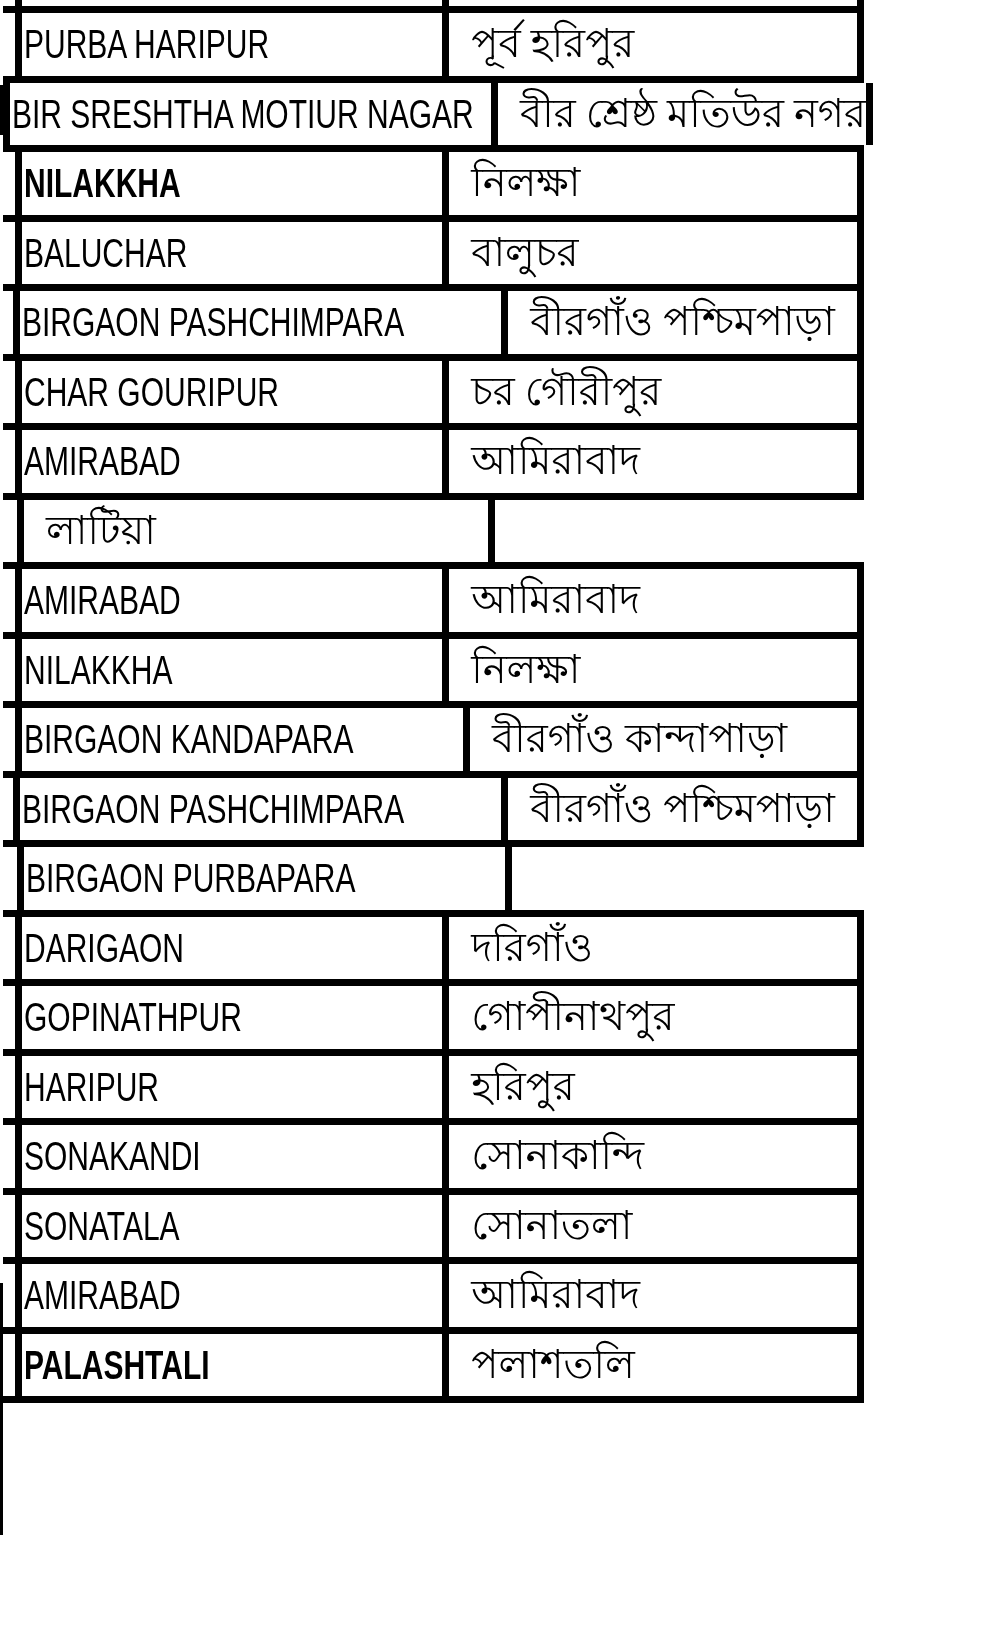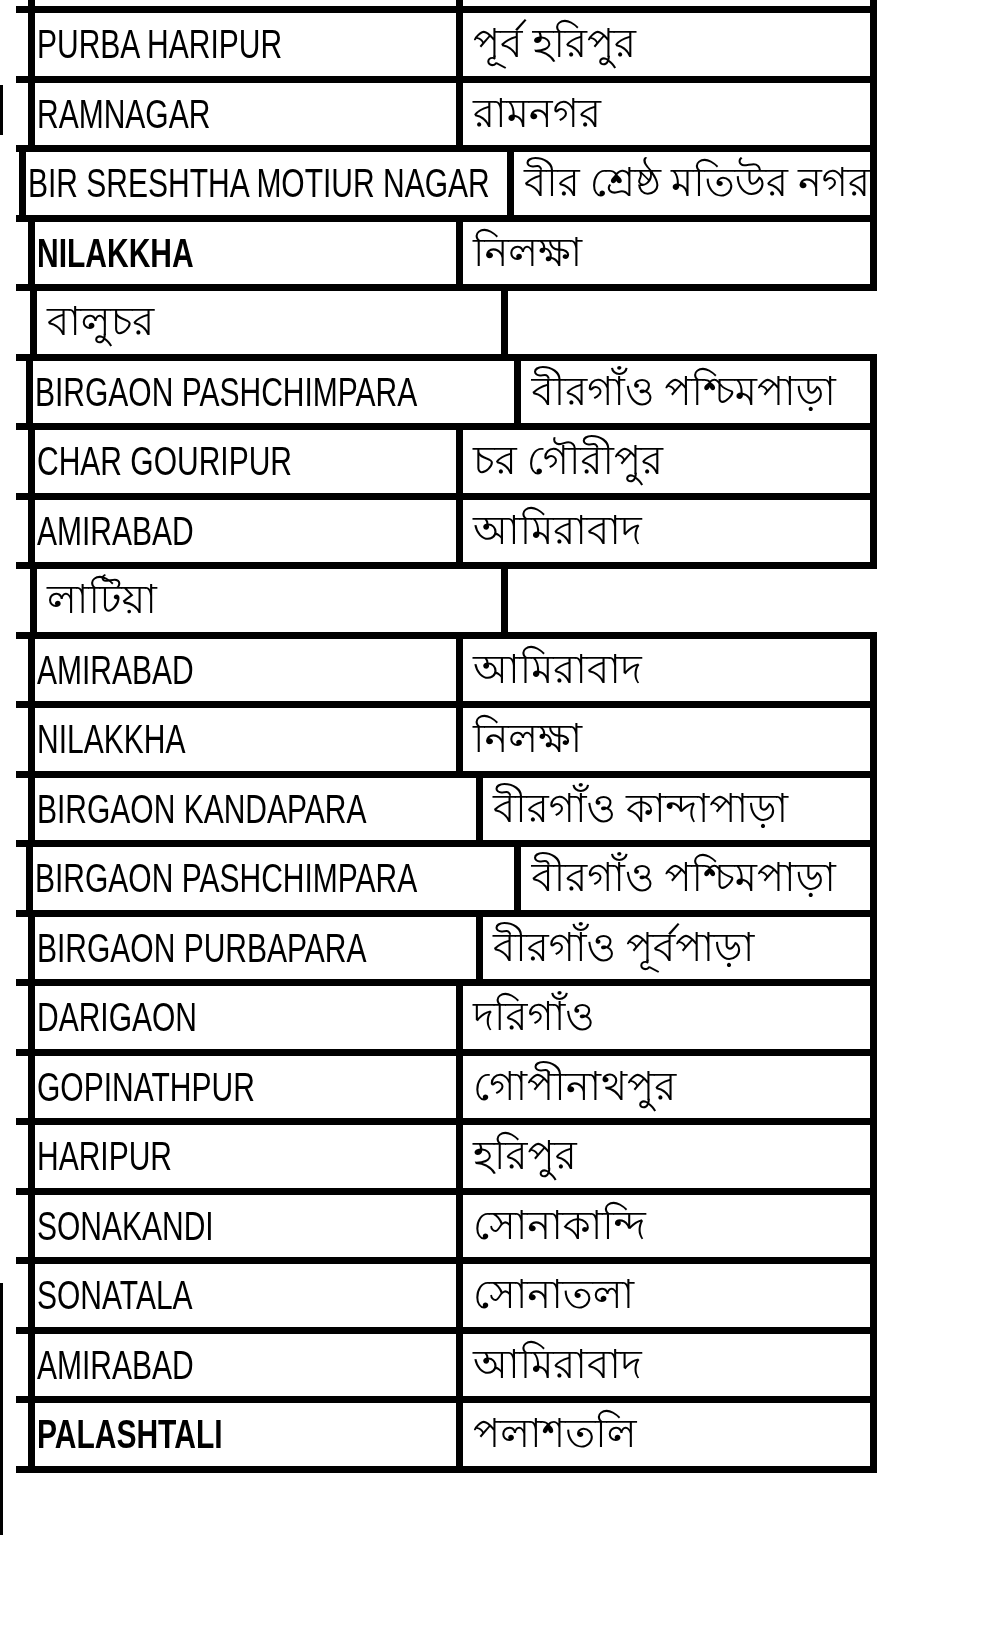--- a/index.html
+++ b/index.html
@@ -8,40 +8,40 @@
     background: var(--bg, #ffffff);
     font-family: "Liberation Sans", sans-serif;
     overflow: hidden;
   }
   .page {
     position: relative;
     width: 993px; height: 1627px;
     background: var(--bg, #ffffff);
   }
   .table {
-    position: absolute; top: 0; left: 16px;
+    position: absolute; top: 0; left: 3px;
     width: 861px;
   }
   .row {
     display: flex;
     height: 69.5px;
     box-sizing: border-box;
     border-bottom: 7px solid var(--border, #000);
     background: var(--bg, #ffffff);
   }
   .row.sliver-top { height: 13px; }
   .c {
     box-sizing: border-box;
     display: flex;
     align-items: center;
     overflow: visible;
   }
   .c1 { width: 21px;  border-right: 7px solid var(--border, #000); }
   .c2 { width: 488px; border-right: 7px solid var(--border, #000); padding-left: 2px; }
-  .c3 { width: 471px; border-right: 7px solid var(--border, #000); padding-left: 10px; }
+  .c3 { width: 471px; border-right: 7px solid var(--border, #000); padding-left: 22px; }
   .c4 { flex: 1; }
   .en {
     display: inline-block;
     font-family: "Liberation Sans", sans-serif;
     font-size: 40px;
     color: var(--text, #000);
     white-space: nowrap;
     transform: scaleX(0.75);
     transform-origin: 0 50%;
     line-height: 1;
@@ -79,30 +79,20 @@
       <div class="c c1"></div>
       <div class="c c2">
           <span class="en">PURBA HARIPUR</span>
         </div>
       <div class="c c3">
           <span class="bn">পূর্ব হরিপুর</span>
         </div>
       <div class="c c4"></div>
     </div>
 
-    <div class="row">
-      <div class="c c1"></div>
-      <div class="c c2">
-          <span class="en">RAMNAGAR</span>
-        </div>
-      <div class="c c3">
-          <span class="bn">রামনগর</span>
-        </div>
-      <div class="c c4"></div>
-    </div>
 
     <div class="row">
       <div class="c c1"></div>
       <div class="c c2">
           <span class="en">BIR SRESHTHA MOTIUR NAGAR</span>
         </div>
       <div class="c c3">
           <span class="bn">বীর শ্রেষ্ঠ মতিউর নগর</span>
         </div>
       <div class="c c4"></div>
@@ -114,20 +104,23 @@
           <span class="en">NILAKKHA</span>
         </div>
       <div class="c c3">
           <span class="bn">নিলক্ষা</span>
         </div>
       <div class="c c4"></div>
     </div>
 
     <div class="row">
       <div class="c c1"></div>
+      <div class="c c2">
+          <span class="en">BALUCHAR</span>
+        </div>
       <div class="c c3">
           <span class="bn">বালুচর</span>
         </div>
       <div class="c c4"></div>
     </div>
 
     <div class="row">
       <div class="c c1"></div>
       <div class="c c2">
           <span class="en">BIRGAON PASHCHIMPARA</span>
@@ -210,23 +203,20 @@
       <div class="c c3">
           <span class="bn">বীরগাঁও পশ্চিমপাড়া</span>
         </div>
       <div class="c c4"></div>
     </div>
 
     <div class="row">
       <div class="c c1"></div>
       <div class="c c2">
           <span class="en">BIRGAON PURBAPARA</span>
-        </div>
-      <div class="c c3">
-          <span class="bn">বীরগাঁও পূর্বপাড়া</span>
         </div>
       <div class="c c4"></div>
     </div>
 
     <div class="row">
       <div class="c c1"></div>
       <div class="c c2">
           <span class="en">DARIGAON</span>
         </div>
       <div class="c c3">

